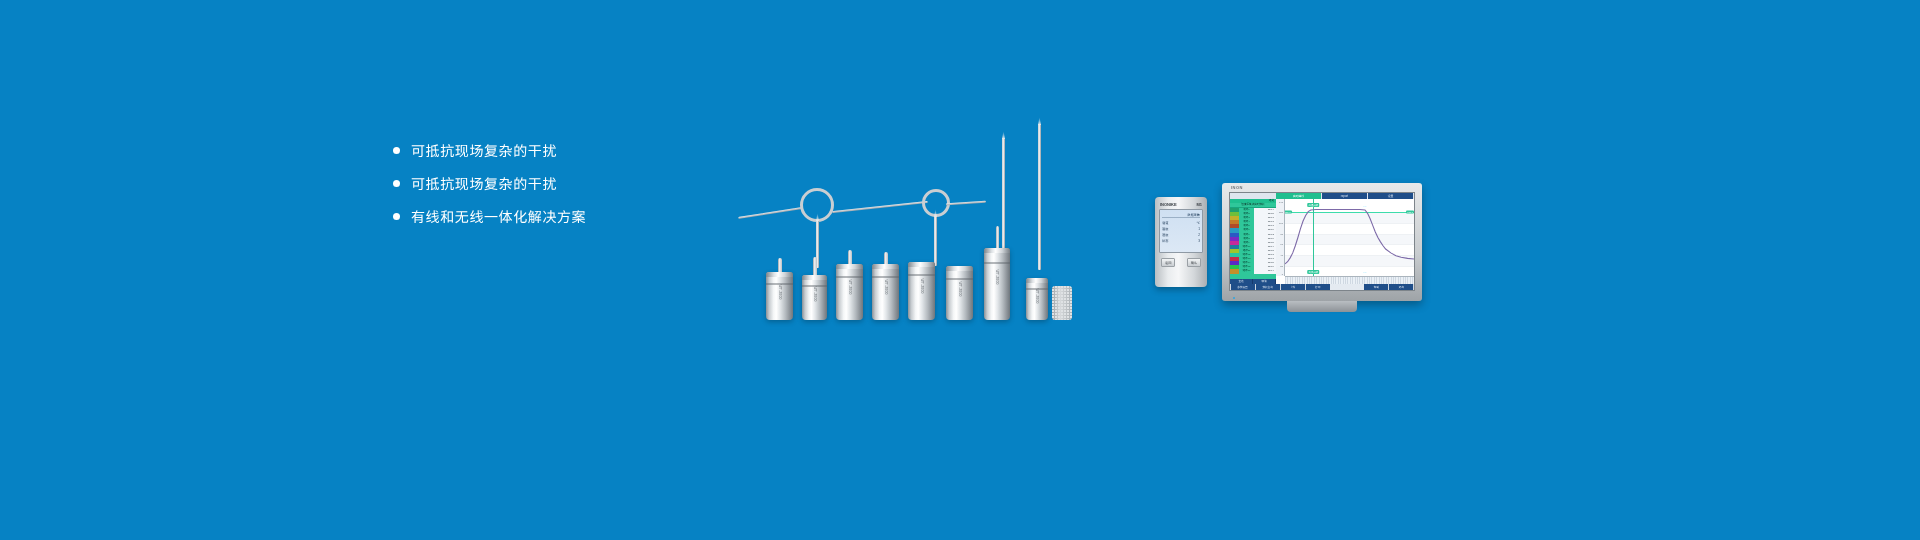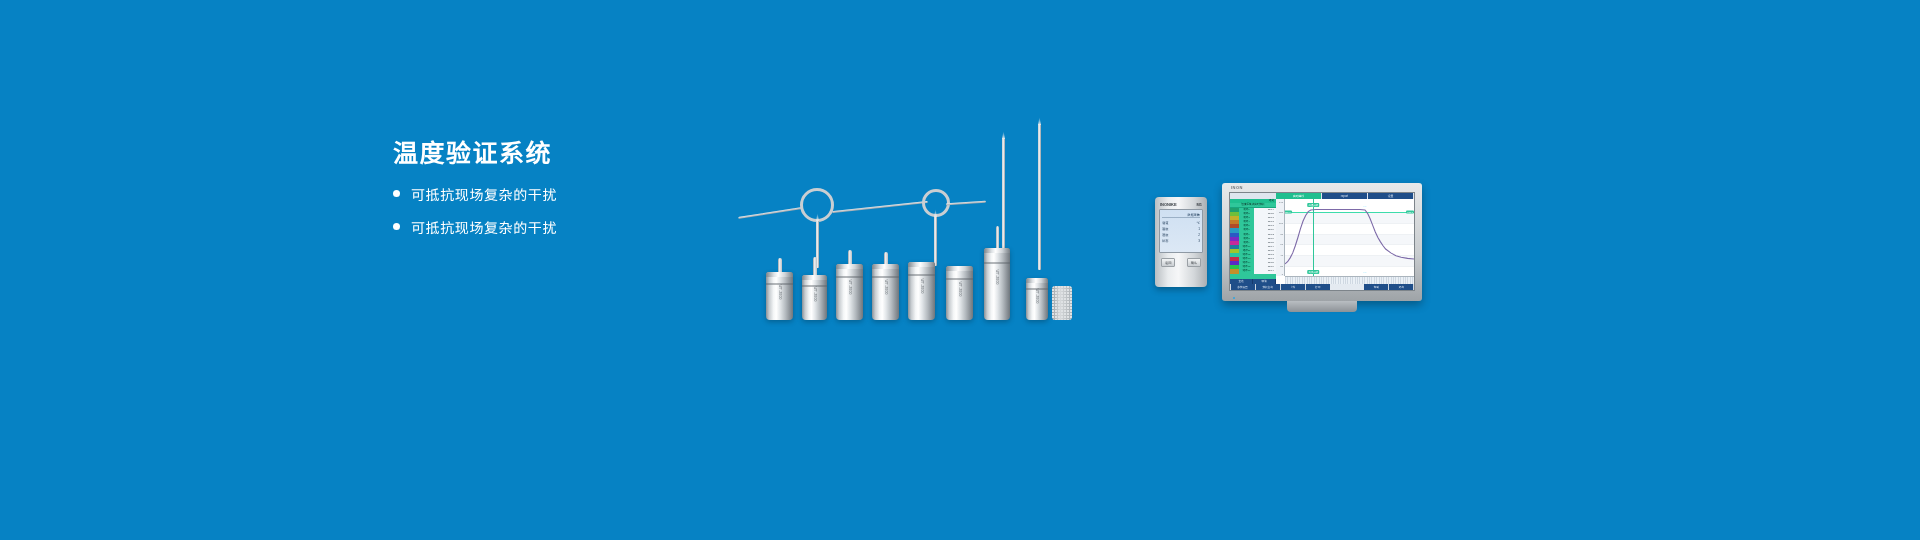--- a/index.html
+++ b/index.html
@@ -173,29 +173,32 @@
     border-radius:0 0 4px 4px;
   }
   .mon-led { position:absolute; left:11px; bottom:2px; width:2px; height:2px; border-radius:50%; background:#2fa4e0; }
 </style>
 </head>
 <body>
 
 <div class="banner">
 
   <div class="copy">
-    <div class="headline">温度验证系统</div>
     <ul class="bullets">
       <li class="bullet">
         <span class="dot"></span>
         <span>可抵抗现场复杂的干扰</span>
       </li>
       <li class="bullet">
         <span class="dot"></span>
         <span>可抵抗现场复杂的干扰</span>
+      </li>
+      <li class="bullet">
+        <span class="dot"></span>
+        <span>有线和无线一体化解决方案</span>
       </li>
     </ul>
   </div>
 
   <div class="product">
 
     <div class="wire" style="left:38px; top:92px; width:64px; transform:rotate(-9deg);"></div>
     <div class="coil" style="left:100px; top:68px; width:34px; height:34px; border-width:3px;"></div>
     <div class="wire" style="left:132px; top:86px; width:96px; transform:rotate(-6deg);"></div>
     <div class="coil" style="left:222px; top:69px; width:28px; height:28px; border-width:3px;"></div>

